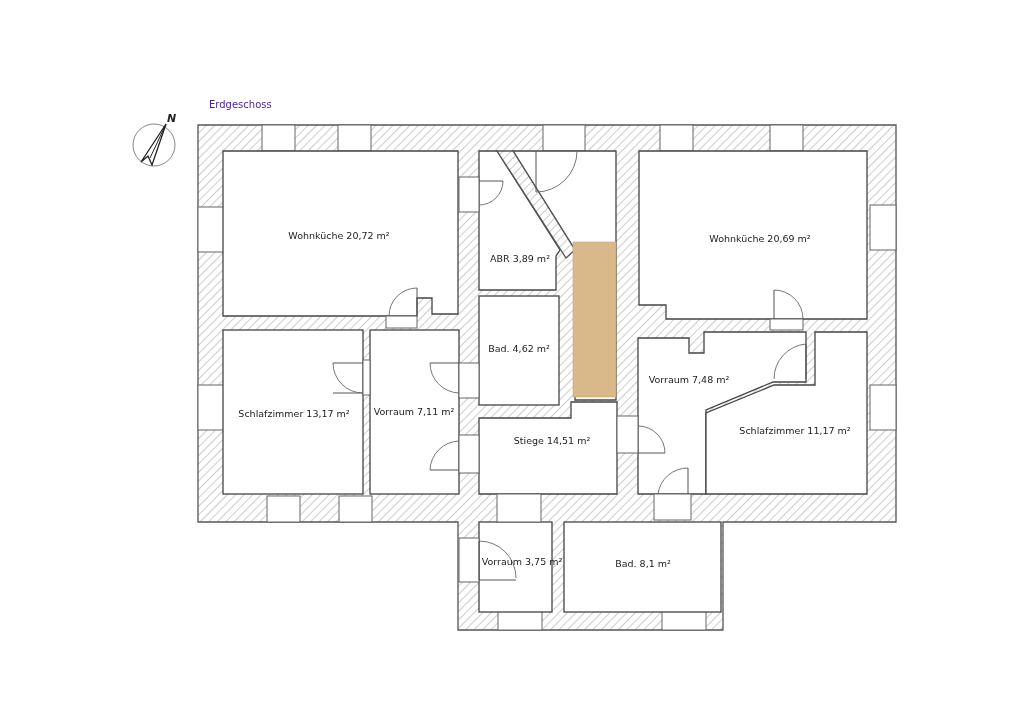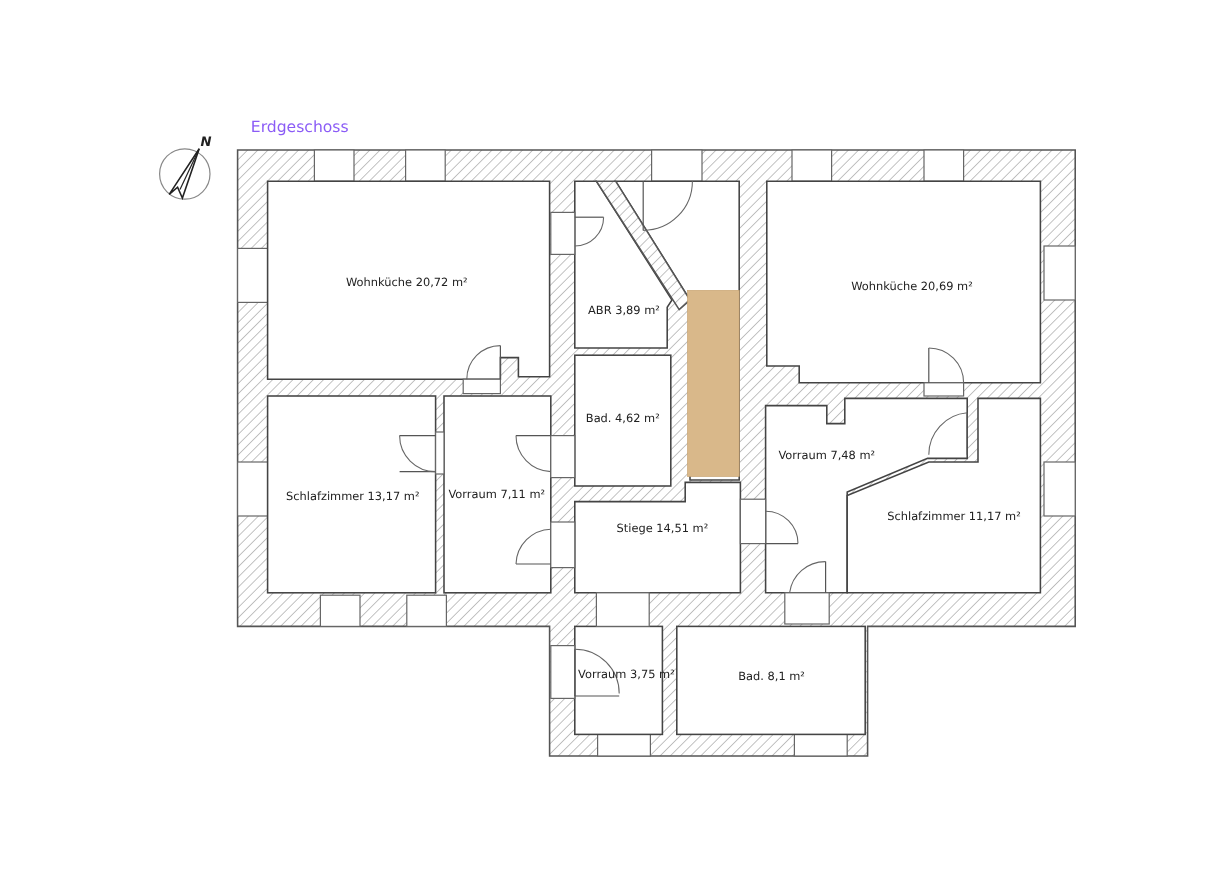--- a/index.html
+++ b/index.html
@@ -1,17 +1,17 @@
 <!DOCTYPE html>
 <html><head>
 <meta charset="utf-8">
 <style>
   html, body { margin: 0; padding: 0; background: #ffffff; }
   body { width: 1024px; height: 724px; position: relative; overflow: hidden; font-family: "DejaVu Sans", sans-serif; }
-  .title { position: absolute; left: 209px; top: 99px; font-size: 13px; color: #8b5cf6; font-family: "DejaVu Sans", sans-serif; }
+  .title { position: absolute; left: 209px; top: 99px; font-size: 10px; color: #4c1d95; font-family: "DejaVu Sans", sans-serif; }
   svg { position: absolute; left: 0; top: 0; }
   .room-label { font-family: "DejaVu Sans", sans-serif; font-size: 9.5px; fill: #222222; text-anchor: middle; dominant-baseline: middle; }
   .wall { fill: url(#hatch); stroke: #555555; stroke-width: 1.3; }
   .room { fill: #ffffff; stroke: #444444; stroke-width: 1.3; }
   .window { fill: #ffffff; stroke: #666666; stroke-width: 1; }
   .door-leaf { fill: none; stroke: #555555; stroke-width: 1; }
   .door-swing { fill: none; stroke: #666666; stroke-width: 0.9; }
 </style>
 </head>
 <body>

